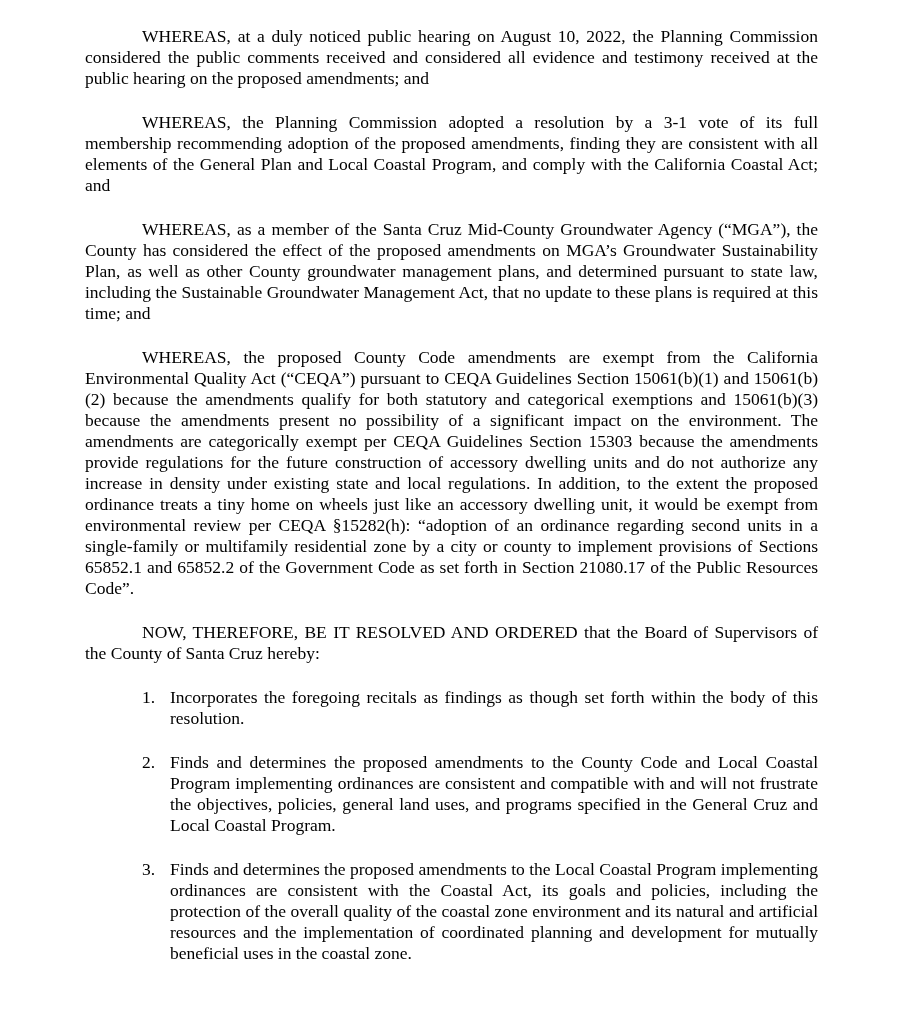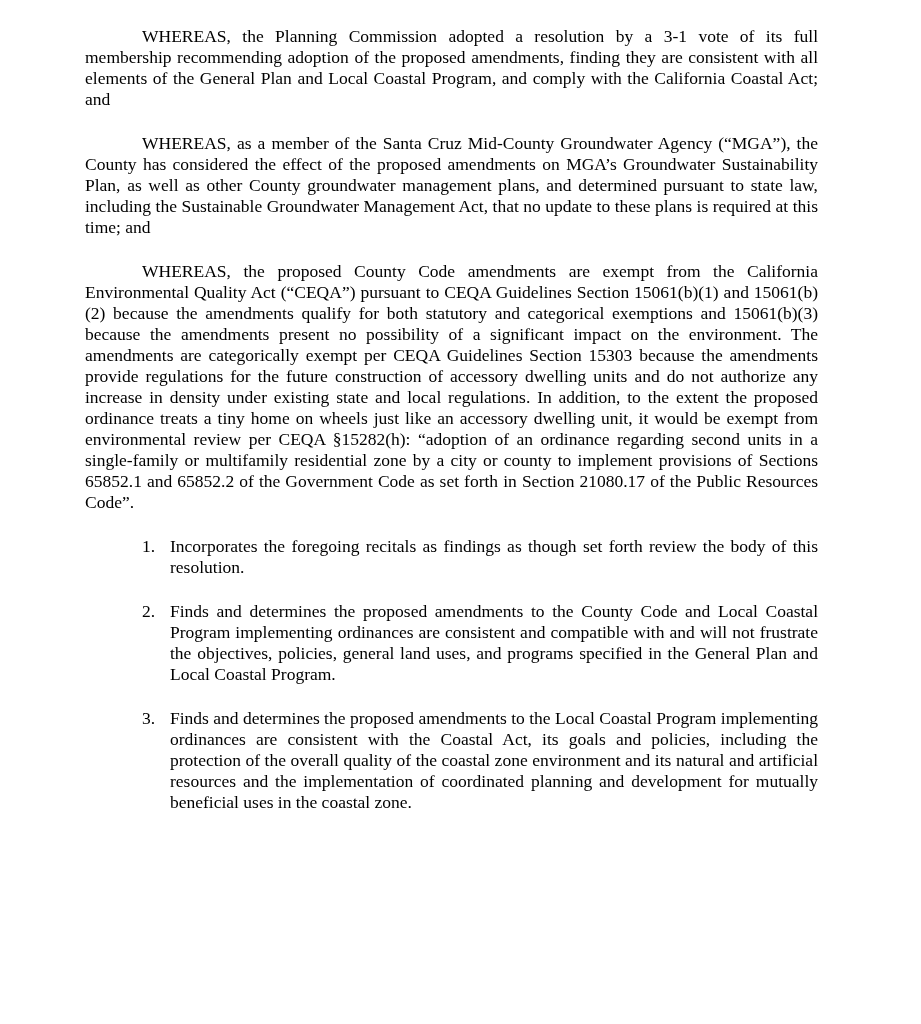--- a/index.html
+++ b/index.html
@@ -44,36 +44,38 @@
   .finding-text {
     flex: 1;
     text-align: justify;
   }
 </style>
 </head>
 <body>
 
 <div class="page">
 
+  <p class="para">WHEREAS, at a duly noticed public hearing on August 10, 2022, the Planning Commission considered the public comments received and considered all evidence and testimony received at the public hearing on the proposed amendments; and</p>
 
   <p class="para">WHEREAS, the Planning Commission adopted a resolution by a 3-1 vote of its full membership recommending adoption of the proposed amendments, finding they are consistent with all elements of the General Plan and Local Coastal Program, and comply with the California Coastal Act; and</p>
 
   <p class="para">WHEREAS, as a member of the Santa Cruz Mid-County Groundwater Agency (“MGA”), the County has considered the effect of the proposed amendments on MGA’s Groundwater Sustainability Plan, as well as other County groundwater management plans, and determined pursuant to state law, including the Sustainable Groundwater Management Act, that no update to these plans is required at this time; and</p>
 
   <p class="para">WHEREAS, the proposed County Code amendments are exempt from the California Environmental Quality Act (“CEQA”) pursuant to CEQA Guidelines Section 15061(b)(1) and 15061(b)(2) because the amendments qualify for both statutory and categorical exemptions and 15061(b)(3) because the amendments present no possibility of a significant impact on the environment. The amendments are categorically exempt per CEQA Guidelines Section 15303 because the amendments provide regulations for the future construction of accessory dwelling units and do not authorize any increase in density under existing state and local regulations. In addition, to the extent the proposed ordinance treats a tiny home on wheels just like an accessory dwelling unit, it would be exempt from environmental review per CEQA §15282(h): “adoption of an ordinance regarding second units in a single-family or multifamily residential zone by a city or county to implement provisions of Sections 65852.1 and 65852.2 of the Government Code as set forth in Section 21080.17 of the Public Resources Code”.</p>
 
+  <p class="para">NOW, THEREFORE, BE IT RESOLVED AND ORDERED that the Board of Supervisors of the County of Santa Cruz hereby:</p>
 
   <ol class="findings-list">
     <li class="finding-item">
       <span class="finding-number">1.</span>
-      <span class="finding-text">Incorporates the foregoing recitals as findings as though set forth review the body of this resolution.</span>
+      <span class="finding-text">Incorporates the foregoing recitals as findings as though set forth within the body of this resolution.</span>
     </li>
     <li class="finding-item">
       <span class="finding-number">2.</span>
-      <span class="finding-text">Finds and determines the proposed amendments to the County Code and Local Coastal Program implementing ordinances are consistent and compatible with and will not frustrate the objectives, policies, general land uses, and programs specified in the General Plan and Local Coastal Program.</span>
+      <span class="finding-text">Finds and determines the proposed amendments to the County Code and Local Coastal Program implementing ordinances are consistent and compatible with and will not frustrate the objectives, policies, general land uses, and programs specified in the General Cruz and Local Coastal Program.</span>
     </li>
     <li class="finding-item">
       <span class="finding-number">3.</span>
       <span class="finding-text">Finds and determines the proposed amendments to the Local Coastal Program implementing ordinances are consistent with the Coastal Act, its goals and policies, including the protection of the overall quality of the coastal zone environment and its natural and artificial resources and the implementation of coordinated planning and development for mutually beneficial uses in the coastal zone.</span>
     </li>
   </ol>
 
 </div>
 
 </body></html>

